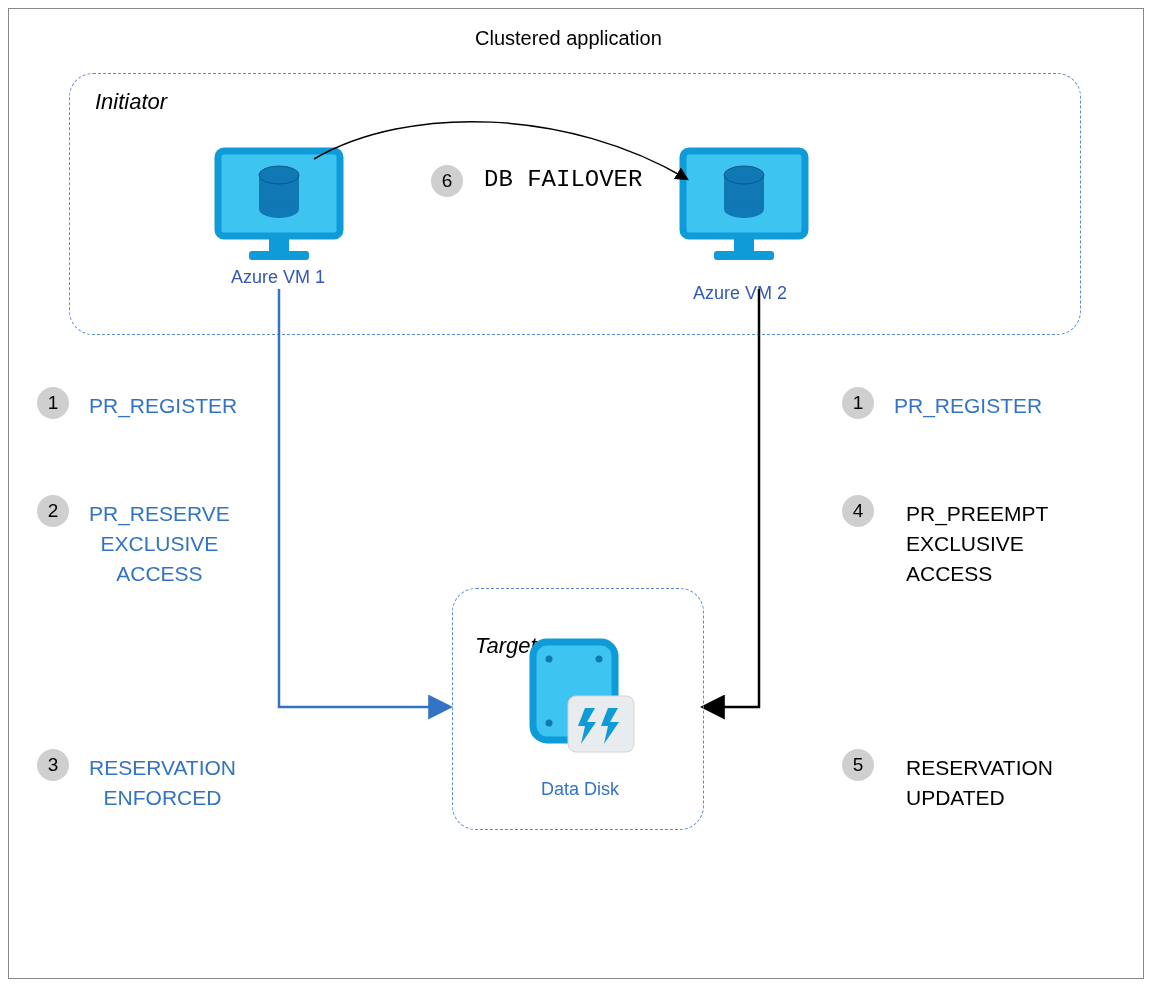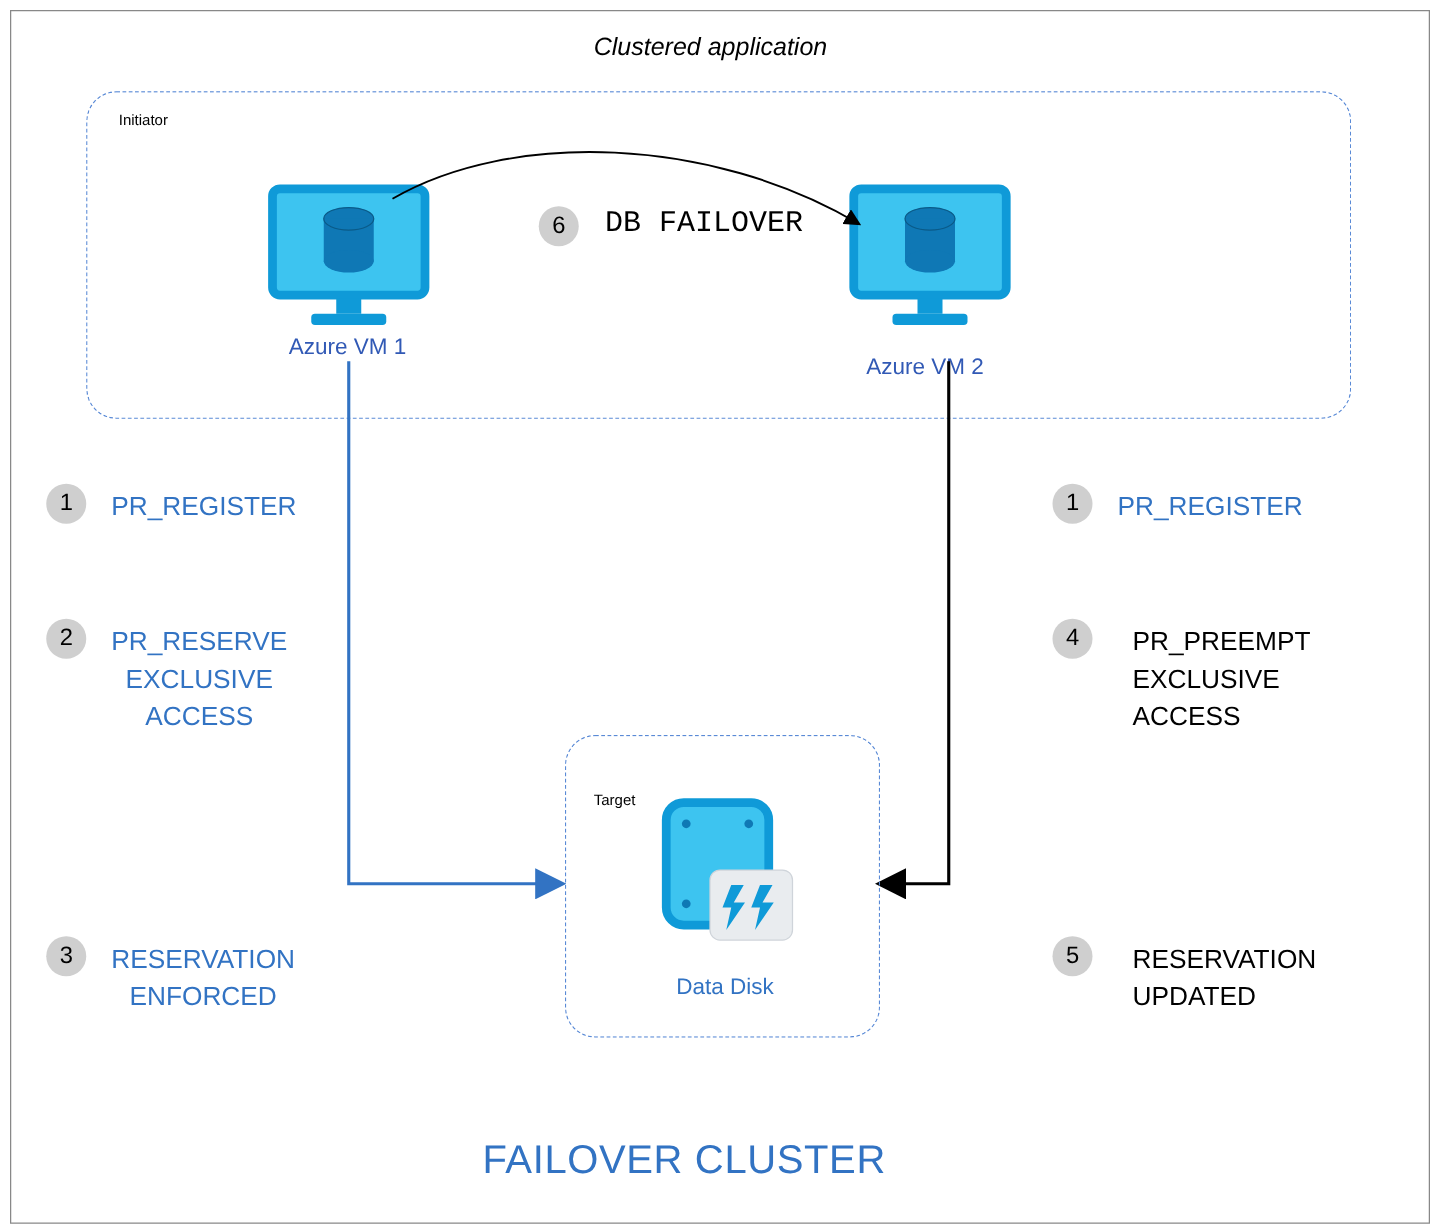--- a/index.html
+++ b/index.html
@@ -26,22 +26,23 @@
   .title {
     font-size: 20px;
     color: #000;
   }
   .footer-title {
     font-size: 32px;
     color: #3273c3;
     letter-spacing: 0.5px;
   }
   .box-label {
-    font-size: 12px;
+    font-size: 22px;
     color: #000;
+    font-style: italic;
   }
   .vm-label {
     font-size: 18px;
     color: #3159b5;
     text-align: center;
   }
   .disk-label {
     font-size: 18px;
     color: #3273c3;
   }
@@ -76,21 +77,21 @@
   svg.abs {
     position: absolute;
     overflow: visible;
   }
 </style>
 </head>
 <body>
 
 <div class="frame">
 
-  <div class="text title" style="left:466px; top:18px;font-style:italic;">Clustered application</div>
+  <div class="text title" style="left:466px; top:18px;">Clustered application</div>
 
   <div class="dashed-box" style="left:60px; top:64px; width:1010px; height:260px;"></div>
   <div class="text box-label" style="left:86px; top:80px;">Initiator</div>
 
   <svg class="abs" style="left:205px; top:138px;" width="130" height="115">
     <rect x="4" y="4" width="122" height="85" rx="6" fill="#3dc4f0" stroke="#0f9ad8" stroke-width="7"></rect>
     <rect x="55" y="92" width="20" height="12" fill="#0f9ad8"></rect>
     <rect x="35" y="104" width="60" height="9" rx="3" fill="#0f9ad8"></rect>
     <ellipse cx="65" cy="28" rx="20" ry="9" fill="#0f78b5"></ellipse>
     <rect x="45" y="28" width="40" height="34" fill="#0f78b5"></rect>
@@ -183,15 +184,14 @@
   <div class="text step-text black-text" style="left:885px; top:490px;">PR_PREEMPT
 EXCLUSIVE
 ACCESS</div>
 
   <div class="badge" style="left:833px; top:740px;">
       <span>5</span>
     </div>
   <div class="text step-text black-text" style="left:885px; top:744px;">RESERVATION
 UPDATED</div>
 
-  <div class="text footer-title" style="left:377px; top:900px;">FAILOVER CLUSTER</div>
 
 </div>
 
 </body></html>

